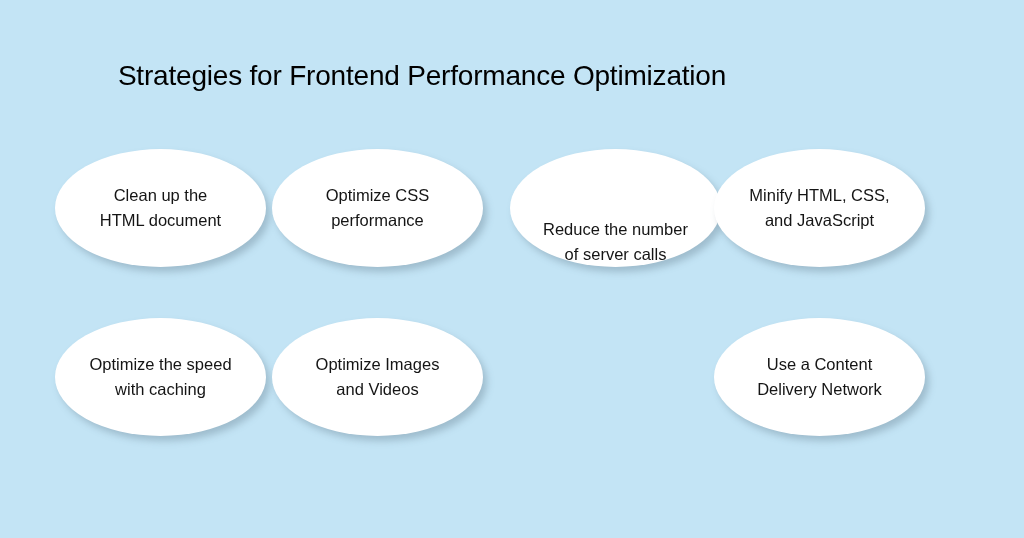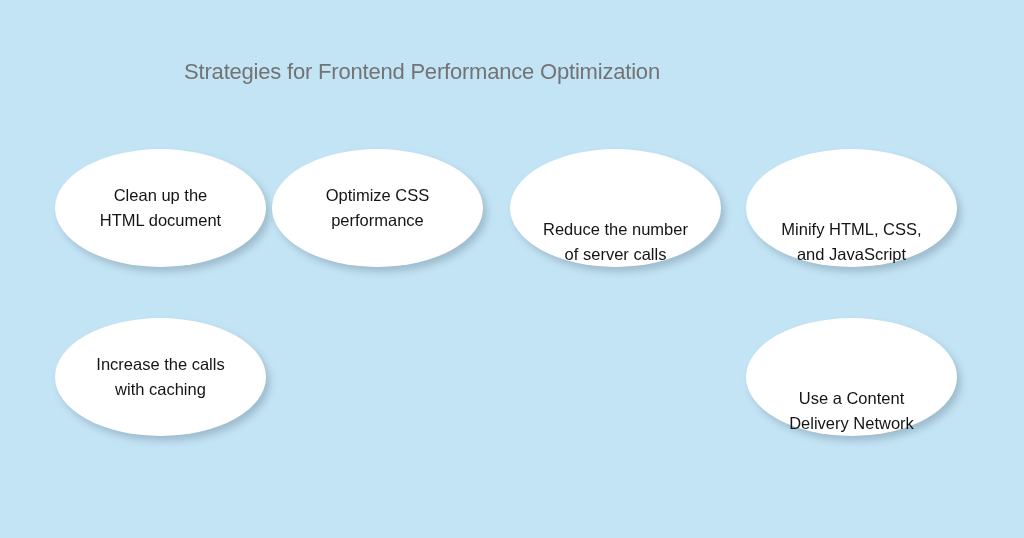--- a/index.html
+++ b/index.html
@@ -22,24 +22,24 @@
     box-sizing: border-box;
   }
 
   #slide-title {
     position: absolute;
     left: 0;
     top: 36px;
     width: 844px;
     text-align: center;
     font-family: "Liberation Sans", sans-serif;
-    font-size: 22px;
+    font-size: 28px;
     font-weight: 400;
     letter-spacing: -0.2px;
-    color: #737373;
+    color: #000000;
     line-height: 42px;
     white-space: nowrap;
   }
 
   #ellipse-grid {
     position: absolute;
     left: 0;
     top: 0;
     width: 1024px;
     height: 526px;
@@ -72,21 +72,21 @@
 
   
   .r1 { top: 149px; }
   
   .r2 { top: 318px; }
 
   
   .c1 { left: 55px; }
   .c2 { left: 272px; }
   .c3 { left: 510px; align-items: flex-end; }
-  .c4 { left: 746px; align-items: flex-end; }
+  .c4 { left: 714px; }
 </style>
 </head>
 <body>
 
 <div id="slide">
 
   <h1 id="slide-title">Strategies for Frontend Performance Optimization</h1>
 
   <div id="ellipse-grid">
 
@@ -104,24 +104,28 @@
       <span class="ellipse-label">Reduce the number
 of server calls</span>
     </div>
 
     <div class="ellipse-node r1 c4">
       <span class="ellipse-label">Minify HTML, CSS,
 and JavaScript</span>
     </div>
 
     <div class="ellipse-node r2 c1">
-      <span class="ellipse-label">Increase the calls
+      <span class="ellipse-label">Optimize the speed
 with caching</span>
     </div>
 
+    <div class="ellipse-node r2 c2">
+      <span class="ellipse-label">Optimize Images
+and Videos</span>
+    </div>
 
 
     <div class="ellipse-node r2 c4">
       <span class="ellipse-label">Use a Content
 Delivery Network</span>
     </div>
 
   </div>
 </div>
 

